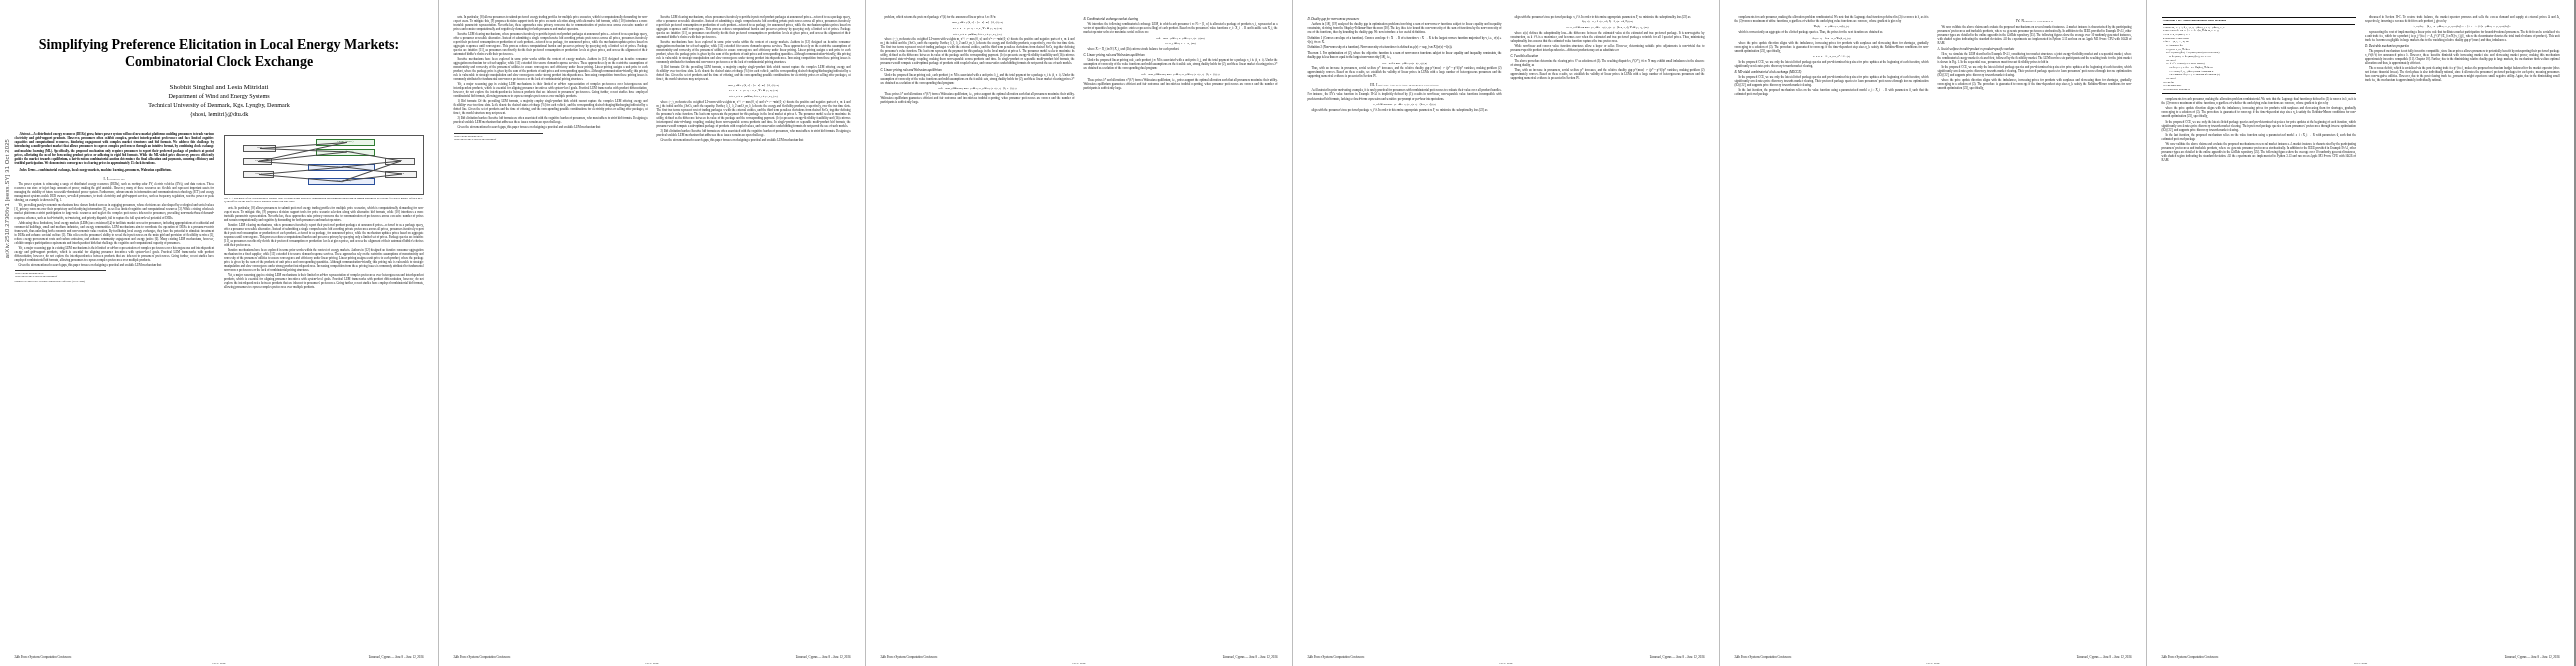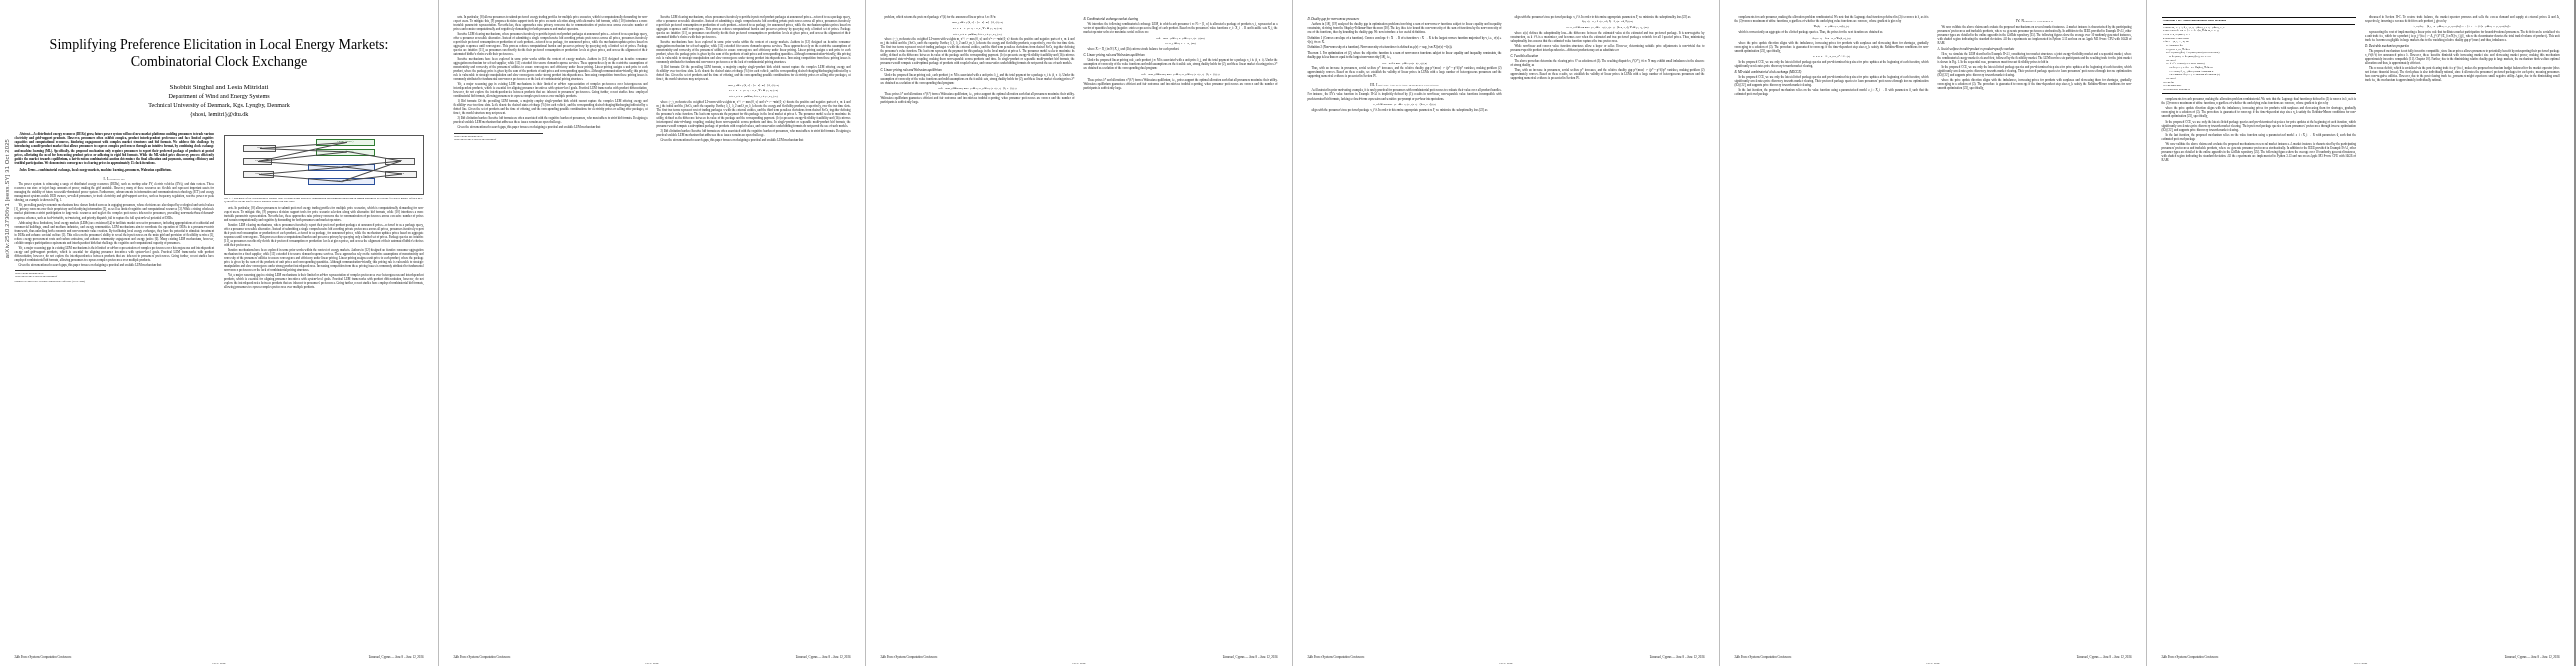--- a/index.html
+++ b/index.html
@@ -41,21 +41,21 @@
     font-size: 5.8px;
     color: #4b4b4b;
     letter-spacing: 0.2px;
     white-space: nowrap;
   }
   .title {
     text-align: center;
     font-size: 14px;
     line-height: 1.22;
     margin: 21px 19px 0 19px;
-    font-weight: 400;
+    font-weight: 700;
   }
   .authors {
     text-align: center;
     margin-top: 12.2px;
     font-size: 6.1px;
     line-height: 1.45;
   }
   .authors .names { font-size: 6.9px; }
   .twocol {
     display: flex;

